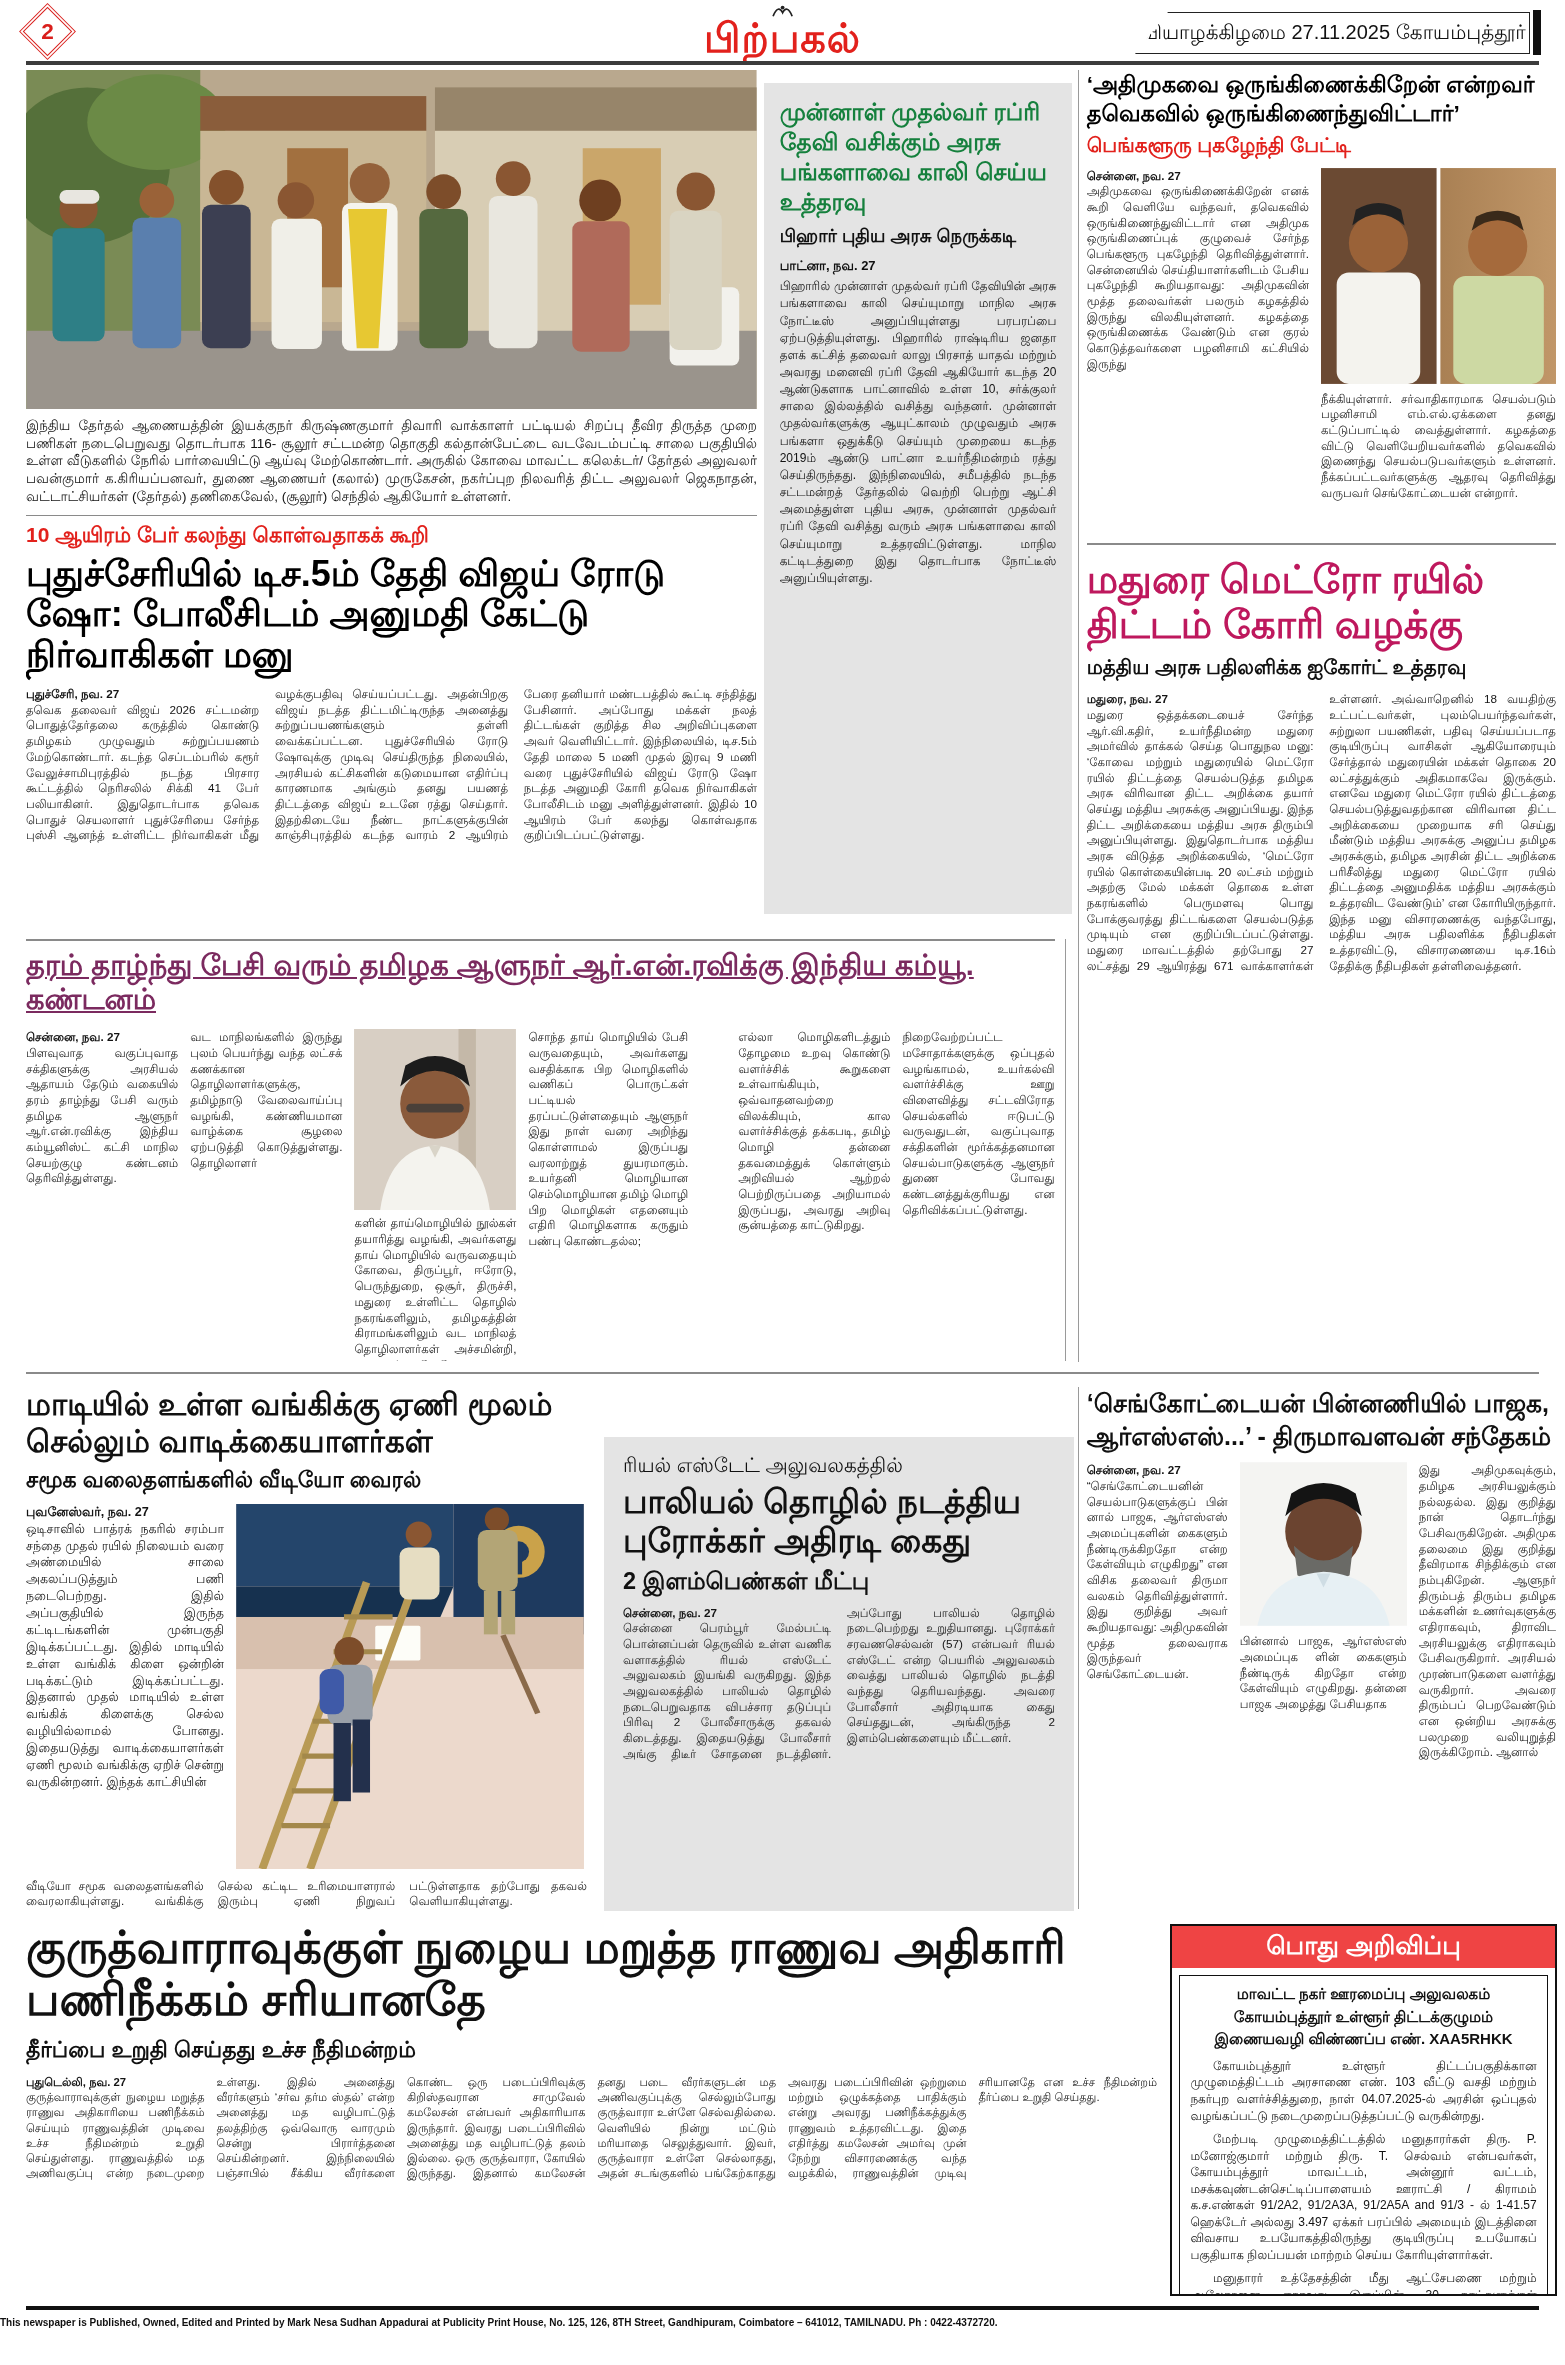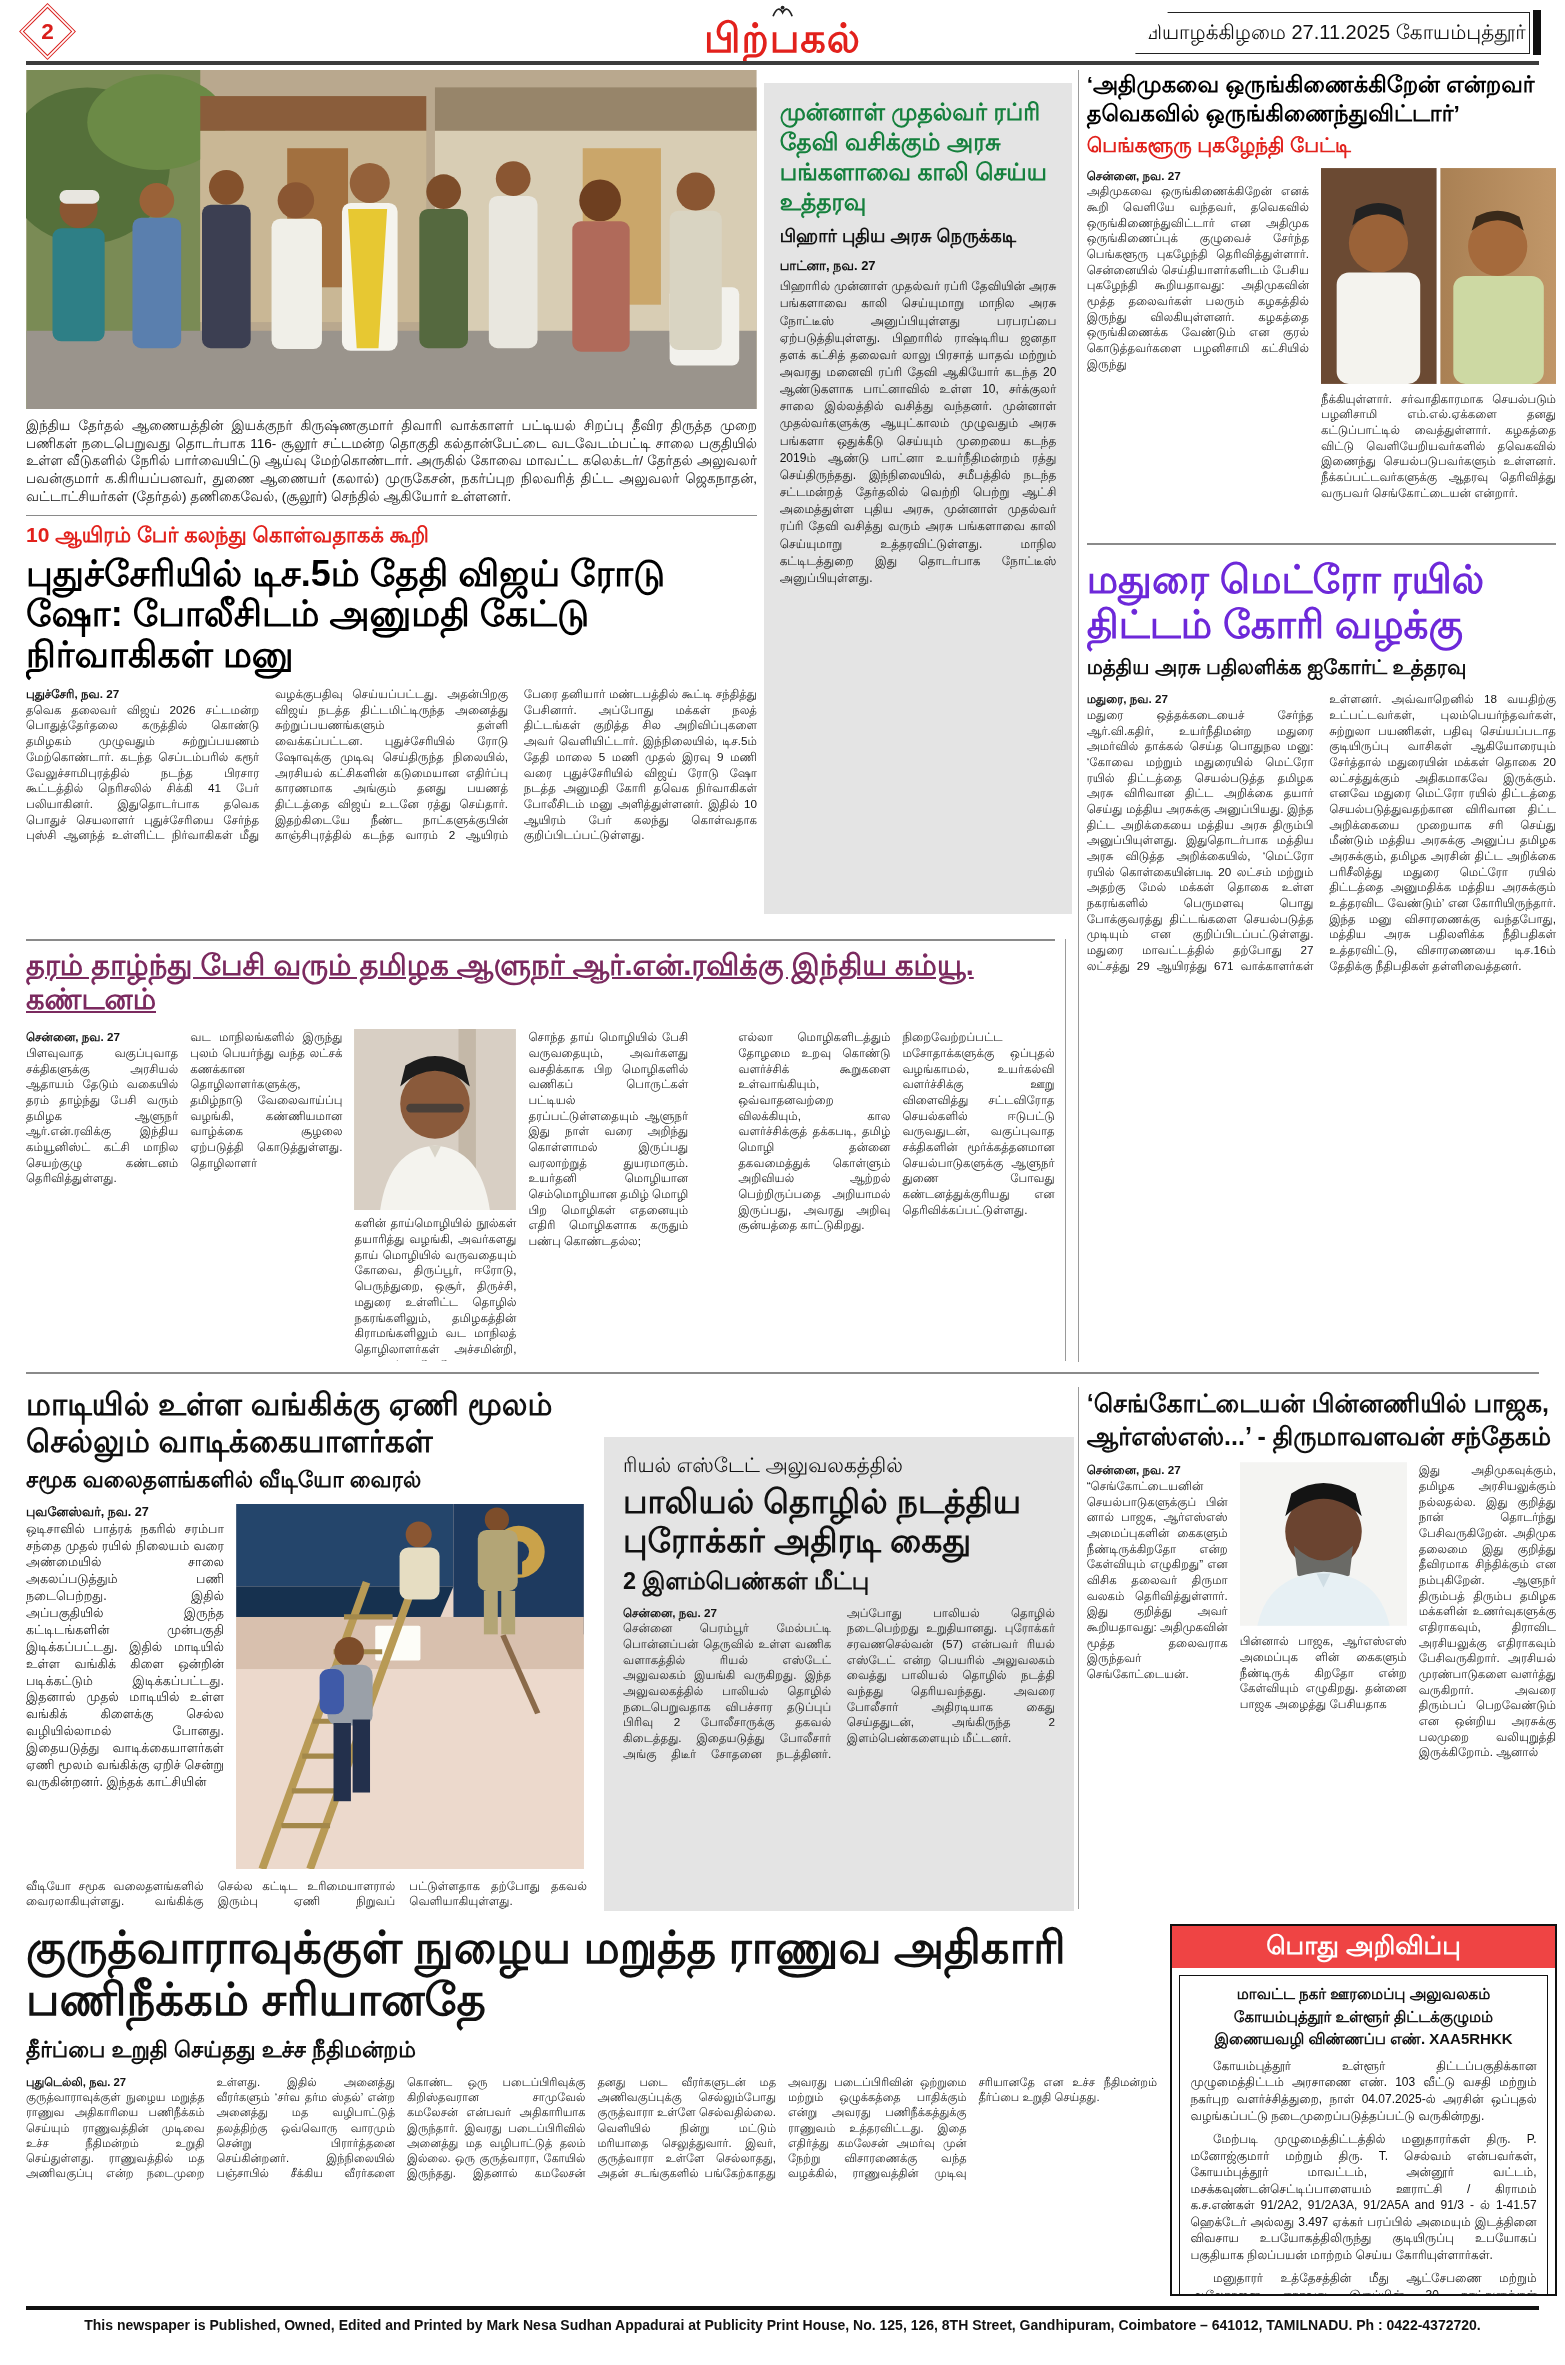--- a/index.html
+++ b/index.html
@@ -36,38 +36,38 @@
   .tl-kicker{font-size:21px;margin:1.7px 0 3.5px 0;}
   .tl-headline{font-size:36px;font-weight:800;line-height:1.13;color:#000;}
   .gb{padding:14px 15.7px;}
   .gb-headline{font-size:23.5px;font-weight:800;line-height:1.28;color:#15803d;}
   .gb-subhead{font-size:18px;font-weight:800;margin-top:8.7px;}
   .gb-dateline{font-size:13px;margin-top:8.7px;}
   .gb-body{font-size:12px;line-height:1.43;text-align:justify;margin-top:3.5px;}
   .ra-headline{font-size:22.6px;font-weight:800;line-height:1.3;color:#000;}
   .ra-subhead{font-size:20px;margin-top:5.2px;}
   .split-row{display:flex;gap:12px;}
-  .mm-headline{font-size:39px;font-weight:800;line-height:1.16;color:#6d28d9;}
+  .mm-headline{font-size:39px;font-weight:800;line-height:1.16;color:#be185d;}
   .mm-subhead{font-size:20px;font-weight:800;margin-top:8.7px;}
   .gov-headline{font-size:29px;font-weight:800;color:#7b2a5f;line-height:1.2;}
   .bank-headline{font-size:31px;font-weight:800;line-height:1.18;}
   .bank-subhead{font-size:22px;font-weight:800;margin-top:7px;}
   .bx-kicker{font-size:20px;}
   .bx-headline{font-size:33px;font-weight:800;line-height:1.18;margin-top:3.5px;}
   .bx-subhead{font-size:23.5px;font-weight:800;margin-top:7px;}
   .th-headline{font-size:25px;font-weight:800;line-height:1.3;}
   .guru-headline{font-size:45px;font-weight:800;line-height:1.16;}
   .guru-subhead{font-size:22px;font-weight:800;margin-top:10.4px;}
   .notice{border:2.6px solid #111;}
   .notice-hd{background:#ef4444;color:#fff;text-align:center;font-size:25px;font-weight:800;padding:5.2px 0;}
   .notice-inner{border:1.7px solid #111;margin:7px;padding:7px 10.4px;}
   .notice-c{font-size:15px;font-weight:bold;text-align:center;line-height:1.5;}
   .notice-p{font-size:12px;line-height:1.38;text-align:justify;text-indent:22.6px;margin-top:7px;}
   .footer-rule{position:absolute;left:26px;right:26px;top:2306px;height:4.3px;background:#111;}
-  .imprint{position:absolute;left:0;right:0;top:2317px;text-align:center;font-size:14px;font-weight:bold;color:#111;}
+  .imprint{position:absolute;left:0;right:0;top:2317px;font-size:10px;font-weight:bold;color:#111;}
 </style>
 </head>
 <body>
 
 <div class="sheet">
 
   <div class="hdr-diamond">
       <span>2</span>
     </div>
   <div class="masthead">

